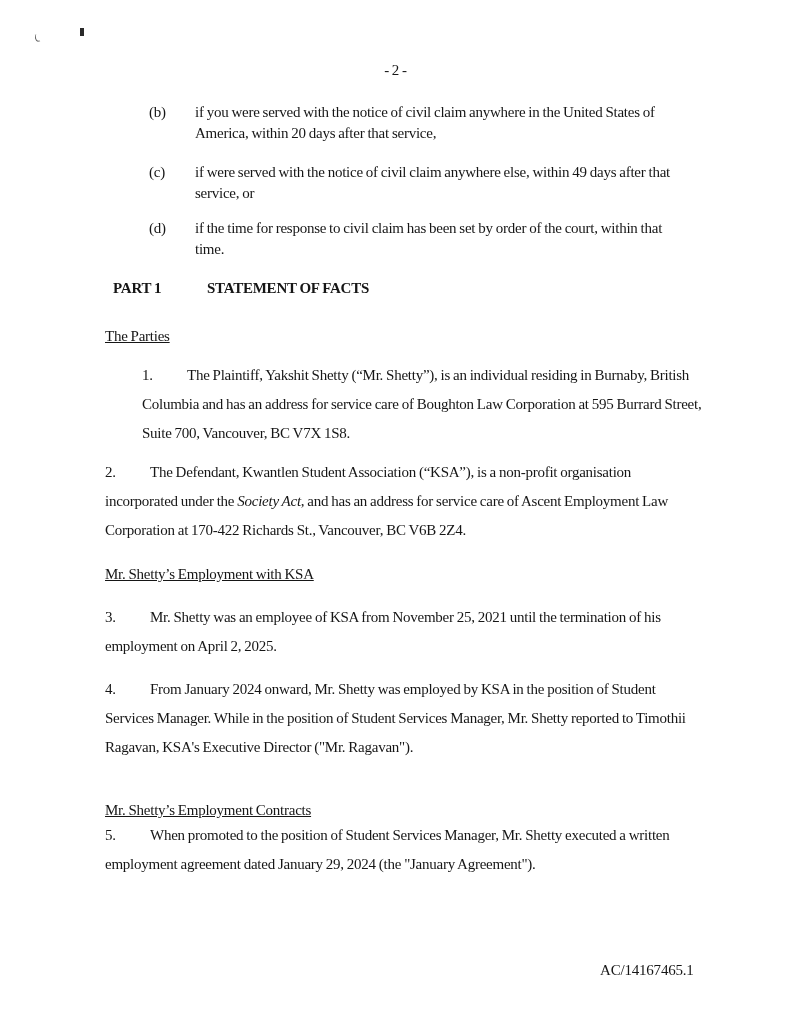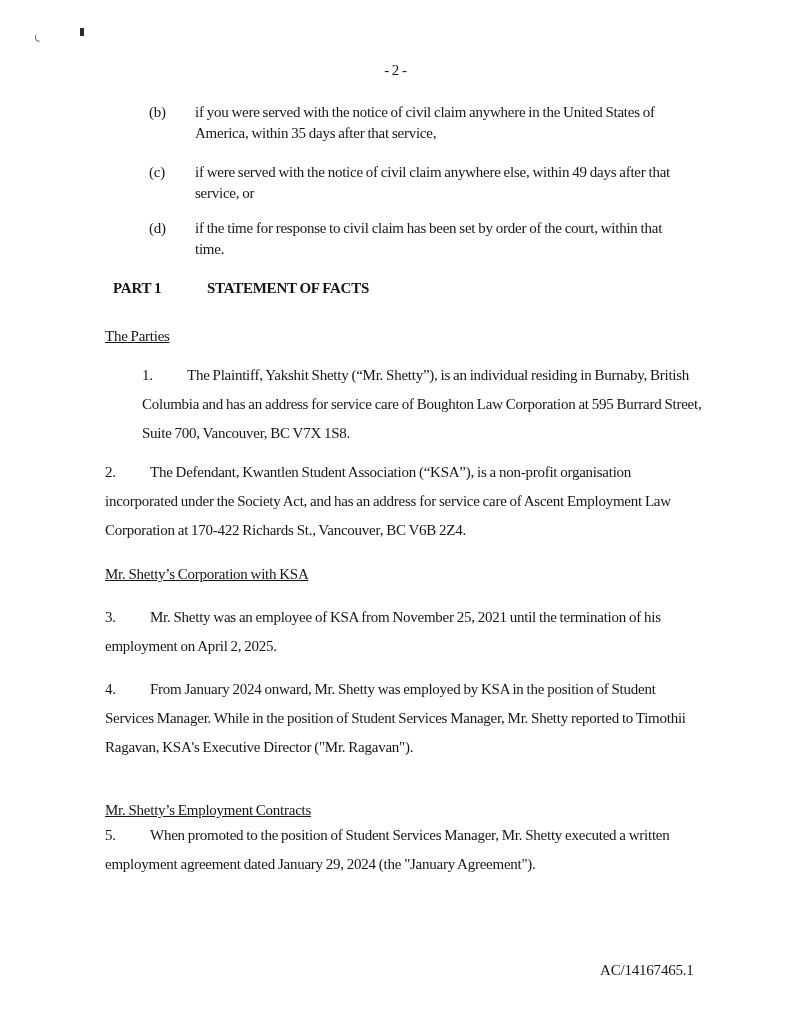--- a/index.html
+++ b/index.html
@@ -90,42 +90,42 @@
   .para-num {
     display: inline-block;
     width: 45px;
   }
   .para-1 { top: 361px; margin-left: 37px; }
   .para-2 { top: 458px; }
   .para-3 { top: 603px; }
   .para-4 { top: 675px; }
   .para-5 { top: 821px; }
 
-  .italic { }
+  .italic { font-style: italic; }
 
   .doc-footer {
     top: 963px; left: 600px;
     font-size: 15px;
     letter-spacing: -0.2px;
     line-height: 15px;
   }
 </style>
 </head>
 <body>
 
 <div class="page">
 
   <div class="abs speck-squiggle"></div>
   <div class="abs speck-tick"></div>
 
   <div class="abs page-number">- 2 -</div>
 
   <div class="abs clause clause-b">
     <span class="clause-label">(b)</span>
-    <span>if you were served with the notice of civil claim anywhere in the United States of America, within 35 days after that service,</span>
+    <span>if you were served with the notice of civil claim anywhere in the United States of America, within 20 days after that service,</span>
   </div>
 
   <div class="abs clause clause-c">
     <span class="clause-label">(c)</span>
     <span>if were served with the notice of civil claim anywhere else, within 49 days after that service, or</span>
   </div>
 
   <div class="abs clause clause-d">
     <span class="clause-label">(d)</span>
     <span>if the time for response to civil claim has been set by order of the court, within that time.</span>
@@ -142,21 +142,21 @@
 
   <div class="abs para para-1">
     <span class="para-num">1.</span><span>The Plaintiff, Yakshit Shetty (“Mr. Shetty”), is an individual residing in Burnaby, British Columbia and has an address for service care of Boughton Law Corporation at 595 Burrard Street, Suite 700, Vancouver, BC V7X 1S8.</span>
   </div>
 
   <div class="abs para para-2">
     <span class="para-num">2.</span><span>The Defendant, Kwantlen Student Association (“KSA”), is a non-profit organisation incorporated under the </span><span class="italic">Society Act</span><span>, and has an address for service care of Ascent Employment Law Corporation at 170-422 Richards St., Vancouver, BC V6B 2Z4.</span>
   </div>
 
   <div class="abs section-heading heading-employment">
-    <span>Mr. Shetty’s Corporation with KSA</span>
+    <span>Mr. Shetty’s Employment with KSA</span>
   </div>
 
   <div class="abs para para-3">
     <span class="para-num">3.</span><span>Mr. Shetty was an employee of KSA from November 25, 2021 until the termination of his employment on April 2, 2025.</span>
   </div>
 
   <div class="abs para para-4">
     <span class="para-num">4.</span><span>From January 2024 onward, Mr. Shetty was employed by KSA in the position of Student Services Manager. While in the position of Student Services Manager, Mr. Shetty reported to Timothii Ragavan, KSA's Executive Director ("Mr. Ragavan").</span>
   </div>
 

